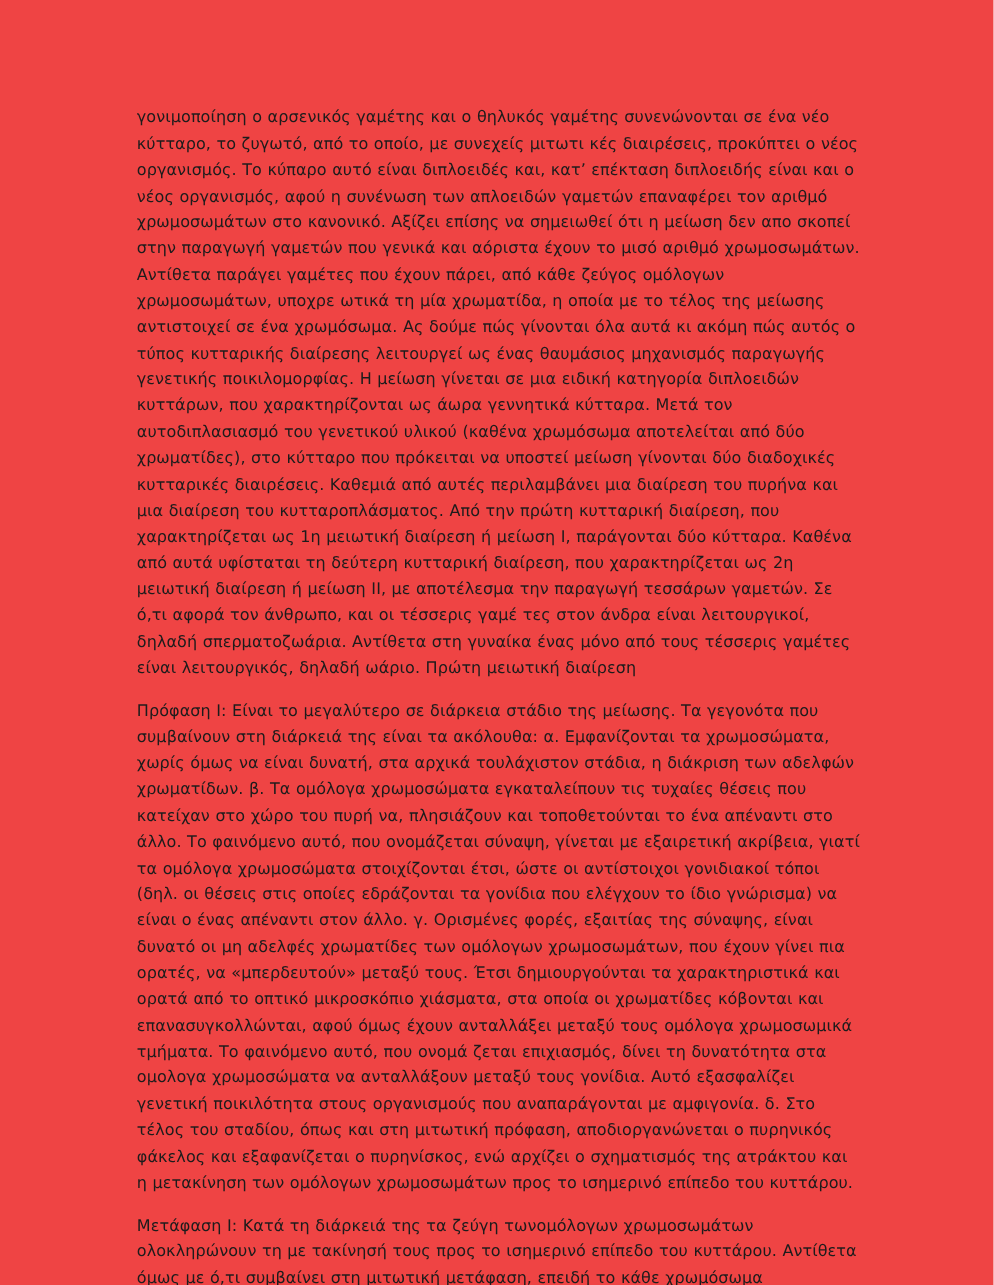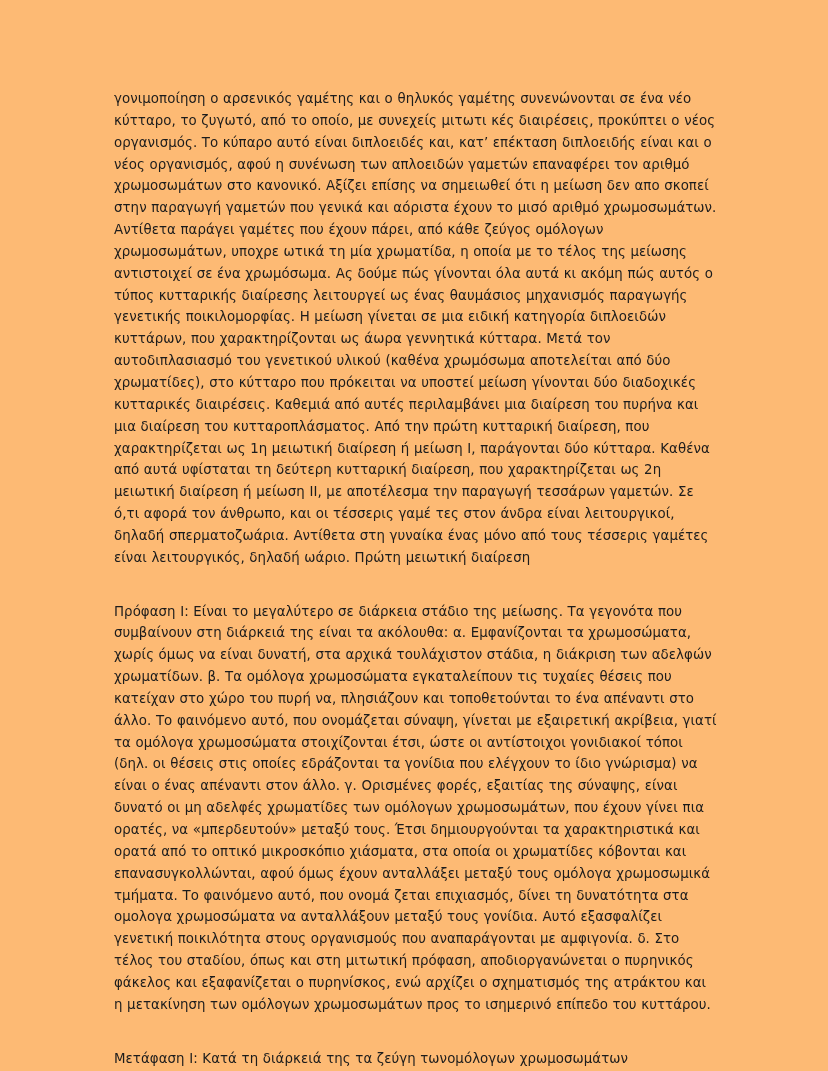--- a/index.html
+++ b/index.html
@@ -11,41 +11,41 @@
     width: 828px;
     height: 1071px;
     overflow: hidden;
     font-family: "DejaVu Sans", "Liberation Sans", sans-serif;
     -webkit-font-smoothing: antialiased;
   }
   .page {
     position: relative;
     width: 828px;
     height: 1071px;
-    background: #fdba74;
+    background: #ef4444;
     box-sizing: border-box;
   }
   .doc-body {
     position: absolute;
     left: 114px;
     top: 88px;
     width: 604px;
   }
   .para {
     margin: 0 0 0 0;
     font-size: 13.35px;
     line-height: 21.85px;
     color: #1c1c1c;
     text-align: left;
     letter-spacing: 0.005em;
     word-spacing: 0.02em;
     font-weight: 400;
   }
   .para + .para {
-    margin-top: 32px;
+    margin-top: 14px;
   }
   .para-indent {
     text-indent: 0;
   }
 </style>
 </head>
 <body>
 
 <div class="page">
   <div class="doc-body">

